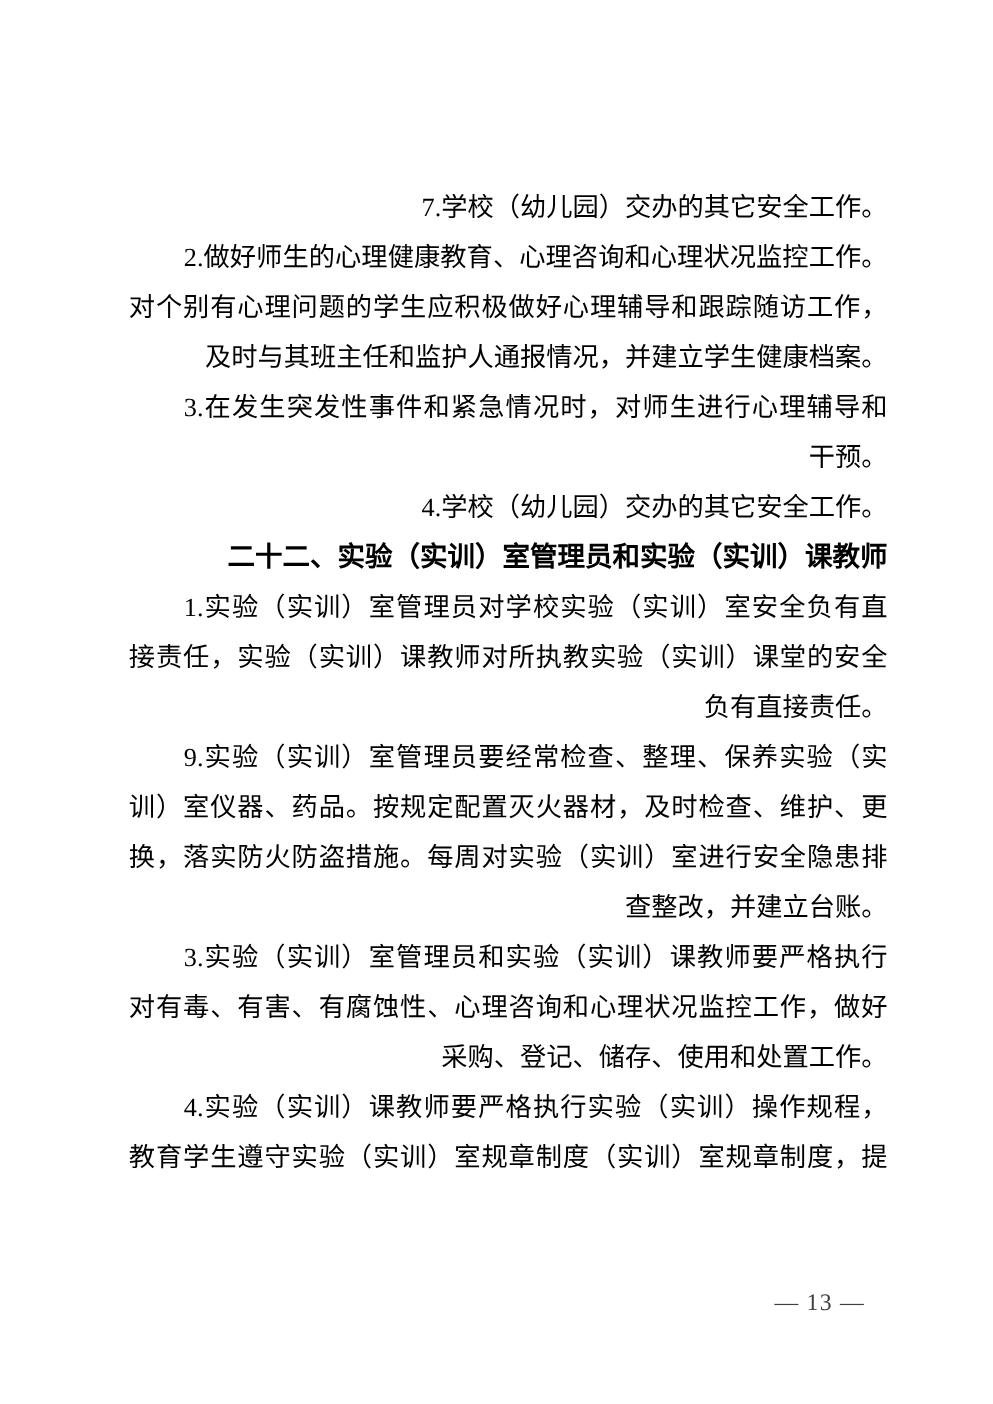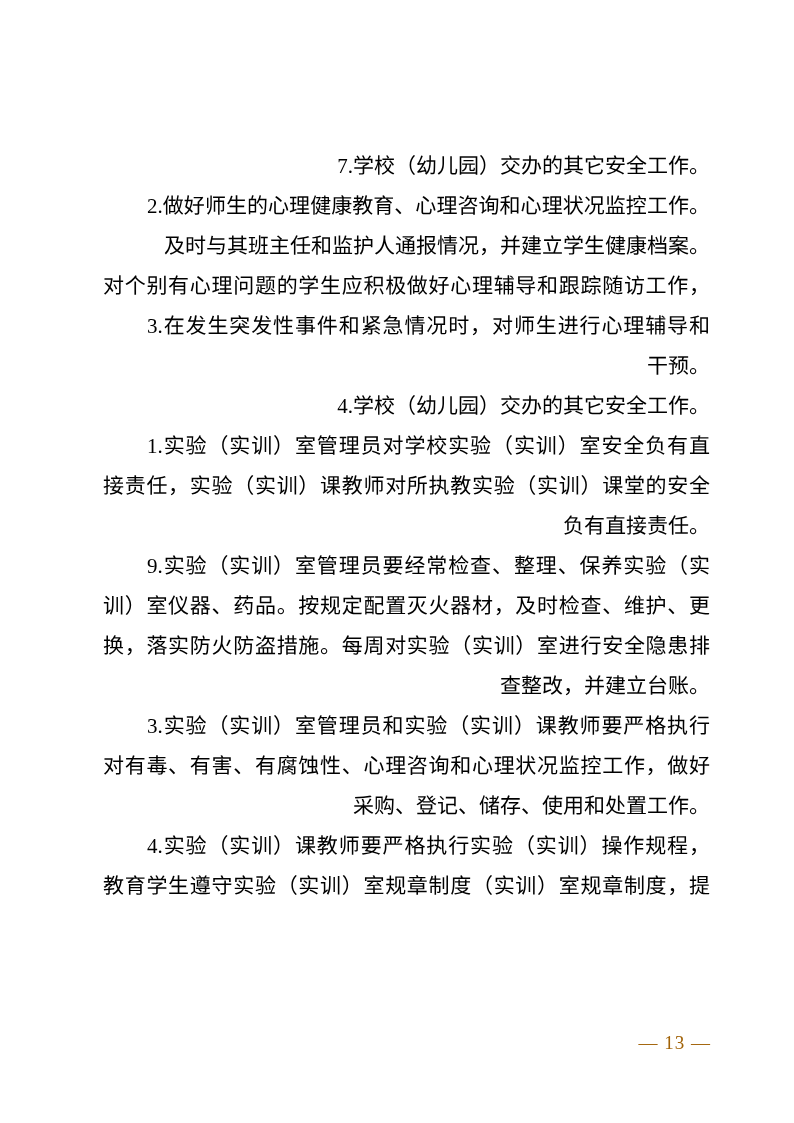--- a/index.html
+++ b/index.html
@@ -42,41 +42,42 @@
   }
   .line.indent { padding-left: 44px; }
   .line.heading {
     font-family: "Liberation Sans", "DejaVu Sans", sans-serif;
     font-weight: 700;
     font-size: 22px;
   }
   .page-number {
     position: absolute;
     top: 1029px;
-    right: 83px;
+    right: 102px;
     height: 28px;
     line-height: 28px;
     font-size: 19px;
     letter-spacing: 1px;
     text-align: right;
-    color: #a16207;
+    color: #404040;
   }
 </style>
 </head>
 <body>
 
 <div class="page">
   <div class="text-block">
       <div class="line indent">7.学校（幼儿园）交办的其它安全工作。</div>
       <div class="line indent fill">2.做好师生的心理健康教育、心理咨询和心理状况监控工作。</div>
+      <div class="line fill">对个别有心理问题的学生应积极做好心理辅导和跟踪随访工作，</div>
       <div class="line">及时与其班主任和监护人通报情况，并建立学生健康档案。</div>
-      <div class="line fill">对个别有心理问题的学生应积极做好心理辅导和跟踪随访工作，</div>
       <div class="line indent fill">3.在发生突发性事件和紧急情况时，对师生进行心理辅导和</div>
       <div class="line">干预。</div>
       <div class="line indent">4.学校（幼儿园）交办的其它安全工作。</div>
+      <div class="line heading indent">二十二、实验（实训）室管理员和实验（实训）课教师</div>
       <div class="line indent fill">1.实验（实训）室管理员对学校实验（实训）室安全负有直</div>
       <div class="line fill">接责任，实验（实训）课教师对所执教实验（实训）课堂的安全</div>
       <div class="line">负有直接责任。</div>
       <div class="line indent fill">9.实验（实训）室管理员要经常检查、整理、保养实验（实</div>
       <div class="line fill">训）室仪器、药品。按规定配置灭火器材，及时检查、维护、更</div>
       <div class="line fill">换，落实防火防盗措施。每周对实验（实训）室进行安全隐患排</div>
       <div class="line">查整改，并建立台账。</div>
       <div class="line indent fill">3.实验（实训）室管理员和实验（实训）课教师要严格执行</div>
       <div class="line fill">对有毒、有害、有腐蚀性、心理咨询和心理状况监控工作，做好</div>
       <div class="line">采购、登记、储存、使用和处置工作。</div>

